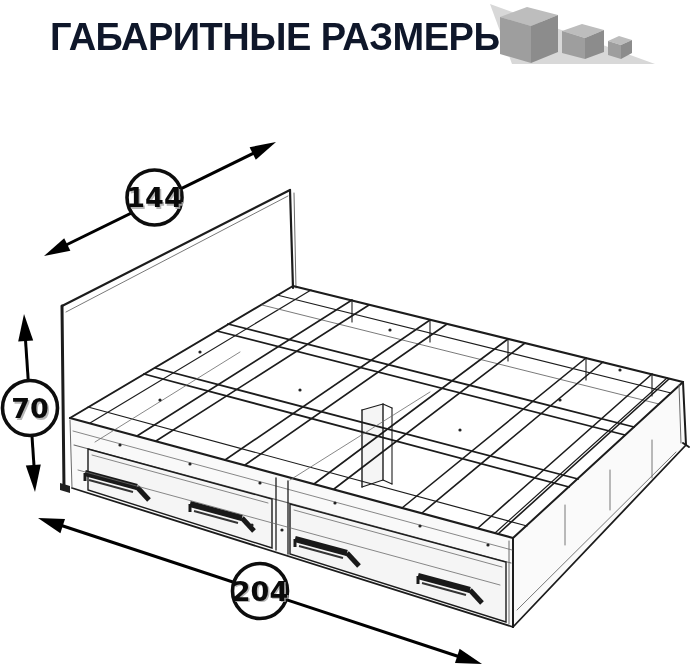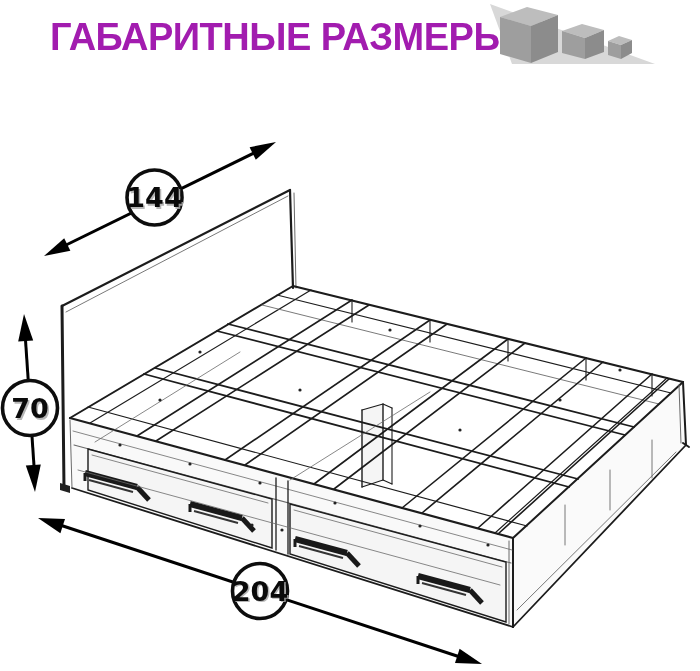--- a/index.html
+++ b/index.html
@@ -1,21 +1,21 @@
 <!DOCTYPE html>
 <html><head>
 <meta charset="utf-8">
 <style>
   html,body{margin:0;padding:0;background:#ffffff;}
   body{width:700px;height:671px;position:relative;overflow:hidden;
        font-family:"Liberation Sans", sans-serif;}
   .page{position:absolute;inset:0;background:#fff;}
   h1.title{
     position:absolute;left:46px;top:12px;margin:4px;
-    font-size:38px;font-weight:bold;color:#a21caf;
+    font-size:38px;font-weight:bold;color:#0f172a;
     letter-spacing:-0.5px;white-space:nowrap;
     font-family:"Liberation Sans", sans-serif;
   }
   svg.diagram{position:absolute;left:0;top:0;}
   .sketch{stroke:#1c1c1c;fill:none;stroke-linecap:round;stroke-linejoin:round;}
   .faint{stroke:#6a6a6a;fill:none;stroke-linecap:round;}
   .dim-line{stroke:#000;stroke-width:3;fill:none;}
   .dim-head{fill:#000;stroke:none;}
   .dim-circle{fill:#fff;stroke:#0d0d0d;stroke-width:3.6;}
   .dim-text{font-family:"DejaVu Sans", sans-serif;font-weight:bold;font-size:27px;

